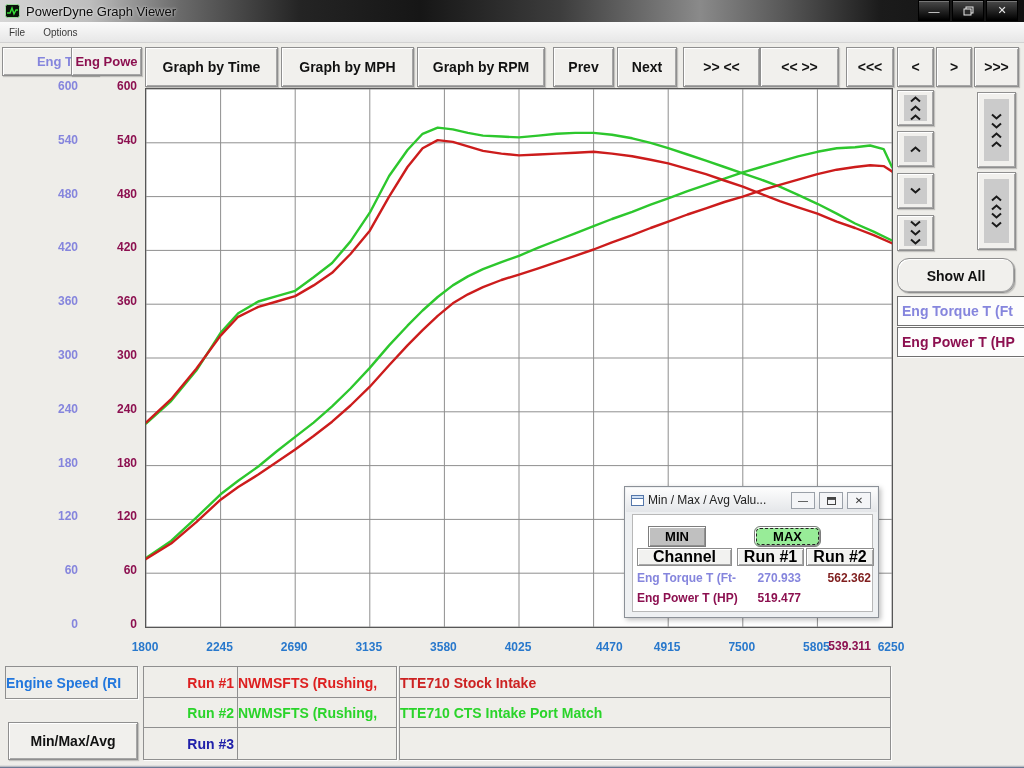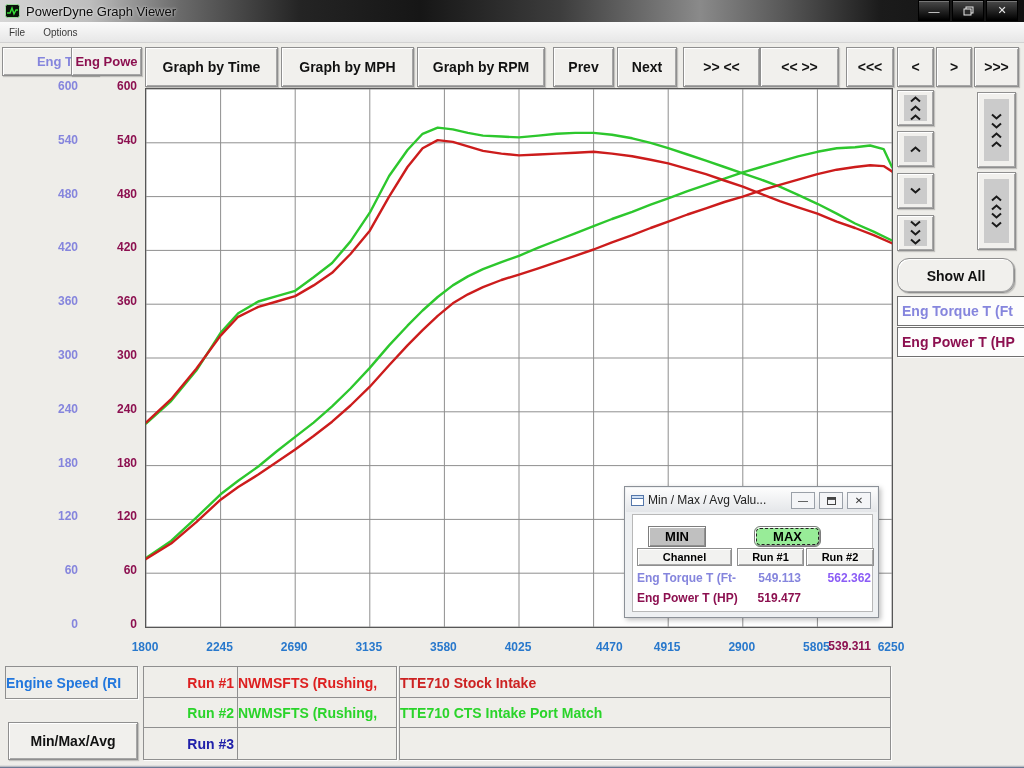--- a/index.html
+++ b/index.html
@@ -53,21 +53,21 @@
     background:linear-gradient(#fdfdfd,#e4e6e9);display:flex;align-items:center;}
   .mm-title{font-size:12px;color:#222;margin-left:4px;}
   .mm-cap{width:22px;height:15px;border:1px solid #9aa0a8;background:#f4f5f7;color:#333;
     font-size:10px;display:flex;align-items:center;justify-content:center;margin-left:4px;}
   .mm-body{position:absolute;left:7px;top:27px;width:239px;height:96px;background:#fff;border:1px solid #b8b8b8;}
   .mm-btn{position:absolute;border:1px solid #7d7d7d;font-weight:bold;font-size:13px;color:#000;
     display:flex;align-items:center;justify-content:center;
     box-shadow:inset 1px 1px 0 #fff,inset -1px -1px 0 #909090;}
   .mm-hdr{position:absolute;background:#f2f2f0;border:1px solid #8f8f8f;
     box-shadow:inset 1px 1px 0 #fff,inset -1px -1px 0 #a8a8a8;
-    font-weight:bold;font-size:11px;display:flex;align-items:center;justify-content:center;}
+    font-weight:bold;font-size:16px;display:flex;align-items:center;justify-content:center;}
   .mm-cell{position:absolute;font-weight:bold;font-size:12px;white-space:nowrap;}
   .mm-val{text-align:right;}
 </style>
 </head>
 <body>
 
 <div class="titlebar">
   <span class="app-icon">
     <svg viewBox="0 0 15 14">
         <rect x="0.5" y="0.5" width="14" height="13" rx="2" fill="#0a120a" stroke="#9adf9a"></rect>
@@ -160,21 +160,21 @@
     <span class="tick" style="top: 79px; left: 28px; width: 50px; text-align: right; color: rgb(133, 133, 221);">600</span>
     <span class="tick" style="top: 79px; left: 94px; width: 43px; text-align: right; color: rgb(140, 16, 80);">600</span>
     <span class="tick" style="top: 640px; left: 115px; width: 60px; text-align: center; color: rgb(40, 120, 204);">1800</span>
     <span class="tick" style="top: 640px; left: 189.6px; width: 60px; text-align: center; color: rgb(40, 120, 204);">2245</span>
     <span class="tick" style="top: 640px; left: 264.2px; width: 60px; text-align: center; color: rgb(40, 120, 204);">2690</span>
     <span class="tick" style="top: 640px; left: 338.8px; width: 60px; text-align: center; color: rgb(40, 120, 204);">3135</span>
     <span class="tick" style="top: 640px; left: 413.4px; width: 60px; text-align: center; color: rgb(40, 120, 204);">3580</span>
     <span class="tick" style="top: 640px; left: 488px; width: 60px; text-align: center; color: rgb(40, 120, 204);">4025</span>
     <span class="tick" style="top: 640px; left: 562.6px; width: 60px; text-align: right; color: rgb(40, 120, 204);">4470</span>
     <span class="tick" style="top: 640px; left: 637.2px; width: 60px; text-align: center; color: rgb(40, 120, 204);">4915</span>
-    <span class="tick" style="top: 640px; left: 711.8px; width: 60px; text-align: center; color: rgb(40, 120, 204);">2900</span>
+    <span class="tick" style="top: 640px; left: 711.8px; width: 60px; text-align: center; color: rgb(40, 120, 204);">7500</span>
     <span class="tick" style="top: 640px; left: 786.4px; width: 60px; text-align: center; color: rgb(40, 120, 204);">5805</span>
     <span class="tick" style="top: 640px; left: 861px; width: 60px; text-align: center; color: rgb(40, 120, 204);">6250</span>
   </div>
 
 <div class="btn" style="left:897px;top:90px;width:35px;height:34px;">
   <span class="pad" style="width:23px;height:26px;">
     <svg class="chev" viewBox="0 0 13 8">
         <path d="M2 6.5 6.5 2.5 11 6.5"></path>
       </svg>
     <svg class="chev" viewBox="0 0 13 8">
@@ -268,22 +268,22 @@
       <div class="mm-cap">✕</div>
     </div>
   </div>
   <div class="mm-body"></div>
   <div class="mm-btn" style="left:23px;top:39px;width:56px;height:19px;background:#c0c0c0;">MIN</div>
   <div class="mm-btn" style="left:129px;top:39px;width:65px;height:19px;background:#98ec98;outline:1px dashed #222;outline-offset:-3px;border-radius:6px;">MAX</div>
   <div class="mm-hdr" style="left:12px;top:61px;width:93px;height:16px;">Channel</div>
   <div class="mm-hdr" style="left:112px;top:61px;width:65px;height:16px;">Run #1</div>
   <div class="mm-hdr" style="left:181px;top:61px;width:66px;height:16px;">Run #2</div>
   <div class="mm-cell" style="left:12px;top:84px;color:#8585dd;">Eng Torque T (Ft-</div>
-  <div class="mm-cell mm-val" style="left:116px;top:84px;width:60px;color:#8585dd;">549.113</div>
-  <div class="mm-cell mm-val" style="left:186px;top:84px;width:60px;color:#8b5cf6;">562.362</div>
+  <div class="mm-cell mm-val" style="left:116px;top:84px;width:60px;color:#8585dd;">270.933</div>
+  <div class="mm-cell mm-val" style="left:186px;top:84px;width:60px;color:#7f1d1d;">562.362</div>
   <div class="mm-cell" style="left:12px;top:104px;color:#8c1050;">Eng Power T (HP)</div>
   <div class="mm-cell mm-val" style="left:116px;top:104px;width:60px;color:#8c1050;">519.477</div>
   <div class="mm-cell mm-val" style="left:186px;top:104px;width:60px;color:#8c1050;margin-top:48px;">539.311</div>
 </div>
 
 <div class="fld left" style="left:5px;top:666px;width:131px;height:31px;color:#2277dd;">Engine Speed (RI</div>
 <div class="btn" style="left:8px;top:722px;width:128px;height:36px;">Min/Max/Avg</div>
 
 <div class="fld right" style="left:143px;top:666px;width:90px;height:31px;color:#dd2020;">Run #1</div>
 <div class="fld right" style="left:143px;top:697px;width:90px;height:30px;color:#2ad42a;">Run #2</div>

